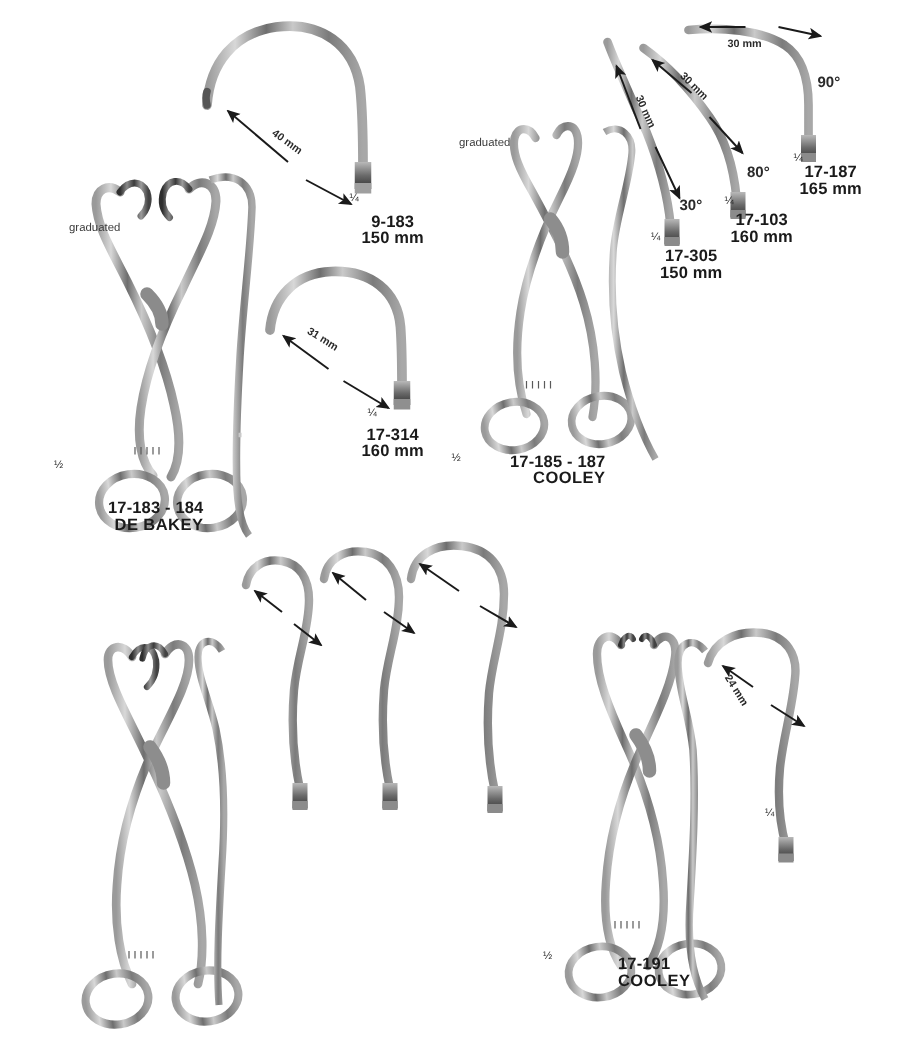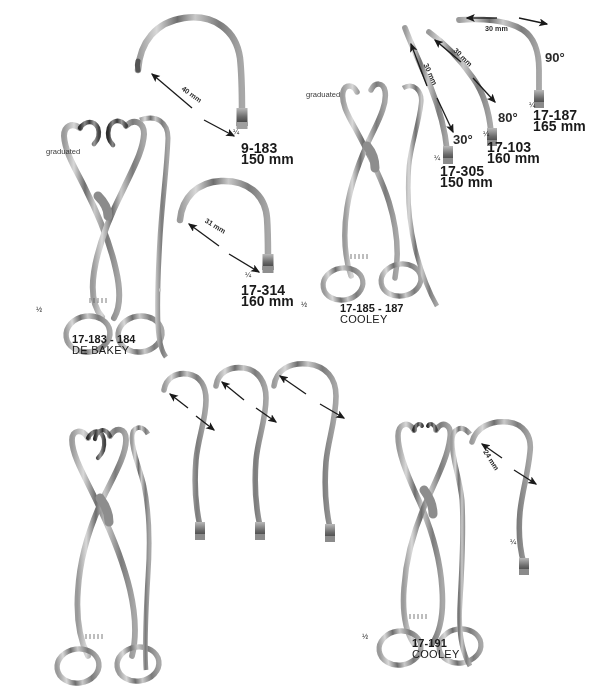--- a/index.html
+++ b/index.html
@@ -11,54 +11,55 @@
     overflow:hidden;
     position:relative;
   }
   .page{position:absolute;inset:0;}
   .grp{position:absolute;}
   svg{display:block;overflow:visible;}
 
   
   .cat{
     position:absolute;
-    font-size:14px;
+    font-size:11px;
     line-height:10.5px;
     font-weight:bold;
     color:#1a1a1a;
     white-space:nowrap;
     letter-spacing:.1px;
+    text-align:center;
   }
   .cat .len{font-weight:bold;display:block;}
   .grpname{
     position:absolute;
     font-size:11px;
     line-height:10.5px;
     font-weight:bold;
     white-space:nowrap;
     color:#1a1a1a;
     letter-spacing:.1px;
   }
-  .grpname .maker{font-weight:normal;display:block;letter-spacing:.3px;}
+  .grpname .maker{font-weight:bold;display:block;letter-spacing:.3px;text-align:right;}
   .grad{
     position:absolute;
     font-size:7.6px;
     color:#3a3a3a;
     white-space:nowrap;
   }
   .dim{
     position:absolute;
     font-size:7.2px;
     color:#2a2a2a;
     white-space:nowrap;
     font-weight:600;
   }
   .ang{
     position:absolute;
-    font-size:13px;
+    font-size:10px;
     color:#2a2a2a;
     white-space:nowrap;
     font-weight:600;
   }
   .frac{
     position:absolute;
     font-size:7.4px;
     color:#2a2a2a;
     white-space:nowrap;
   }

